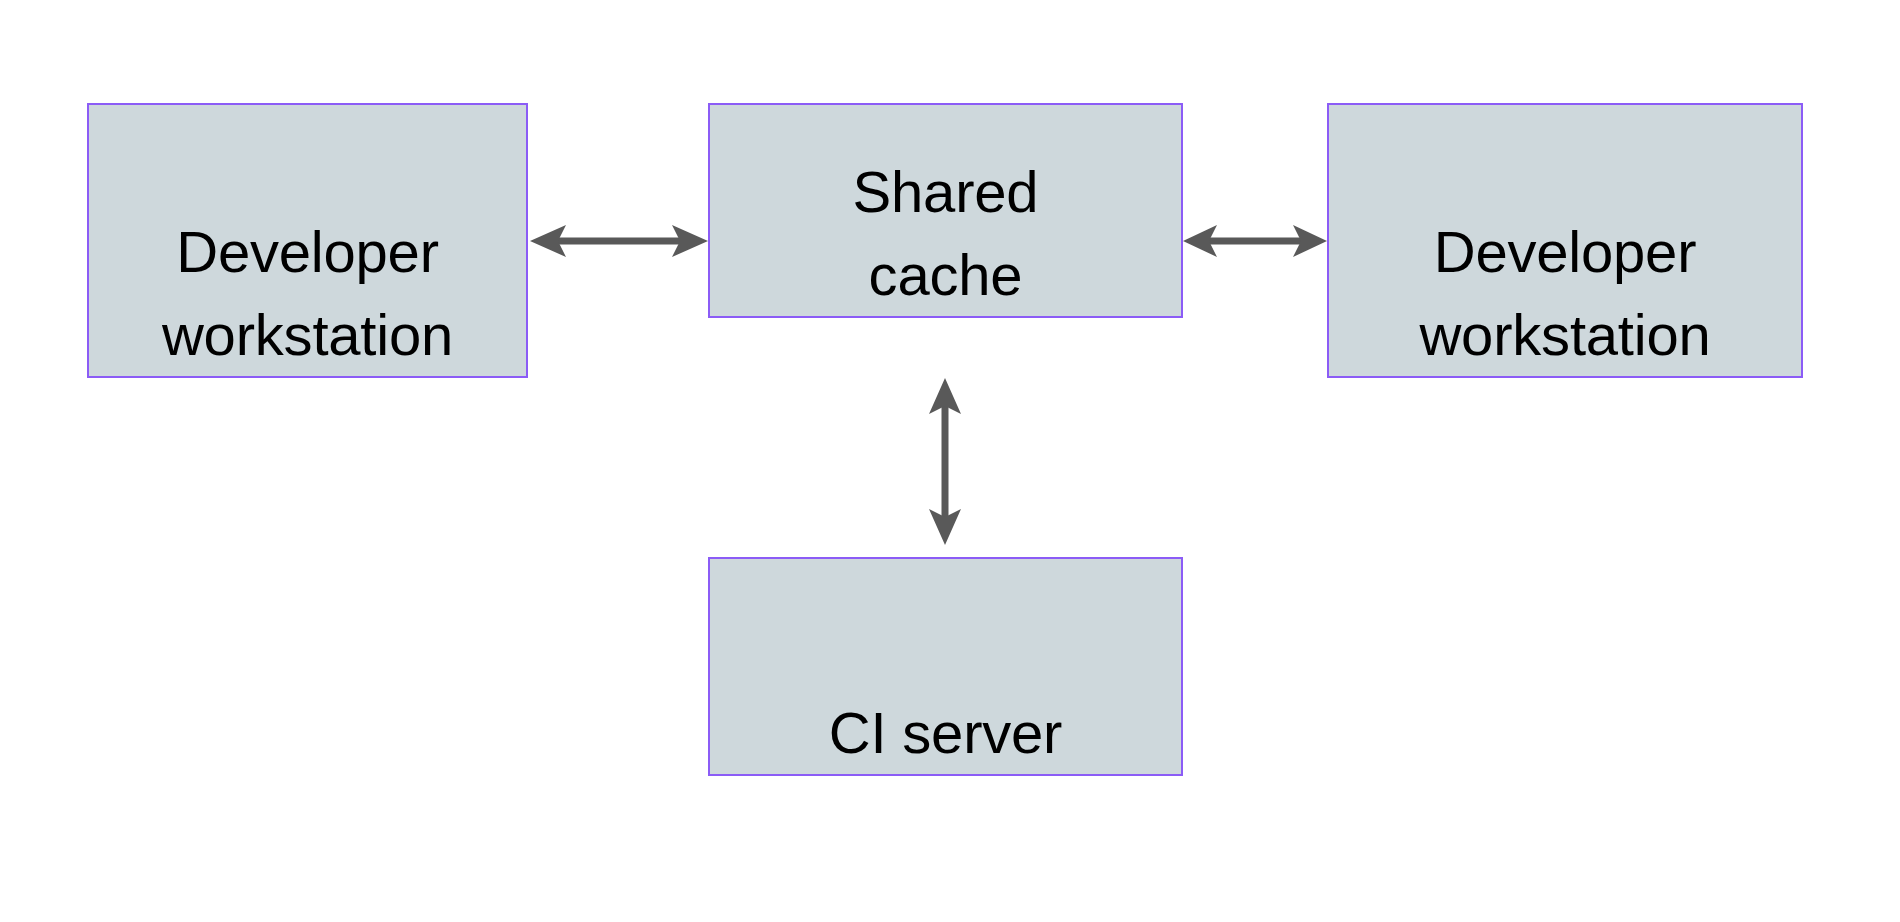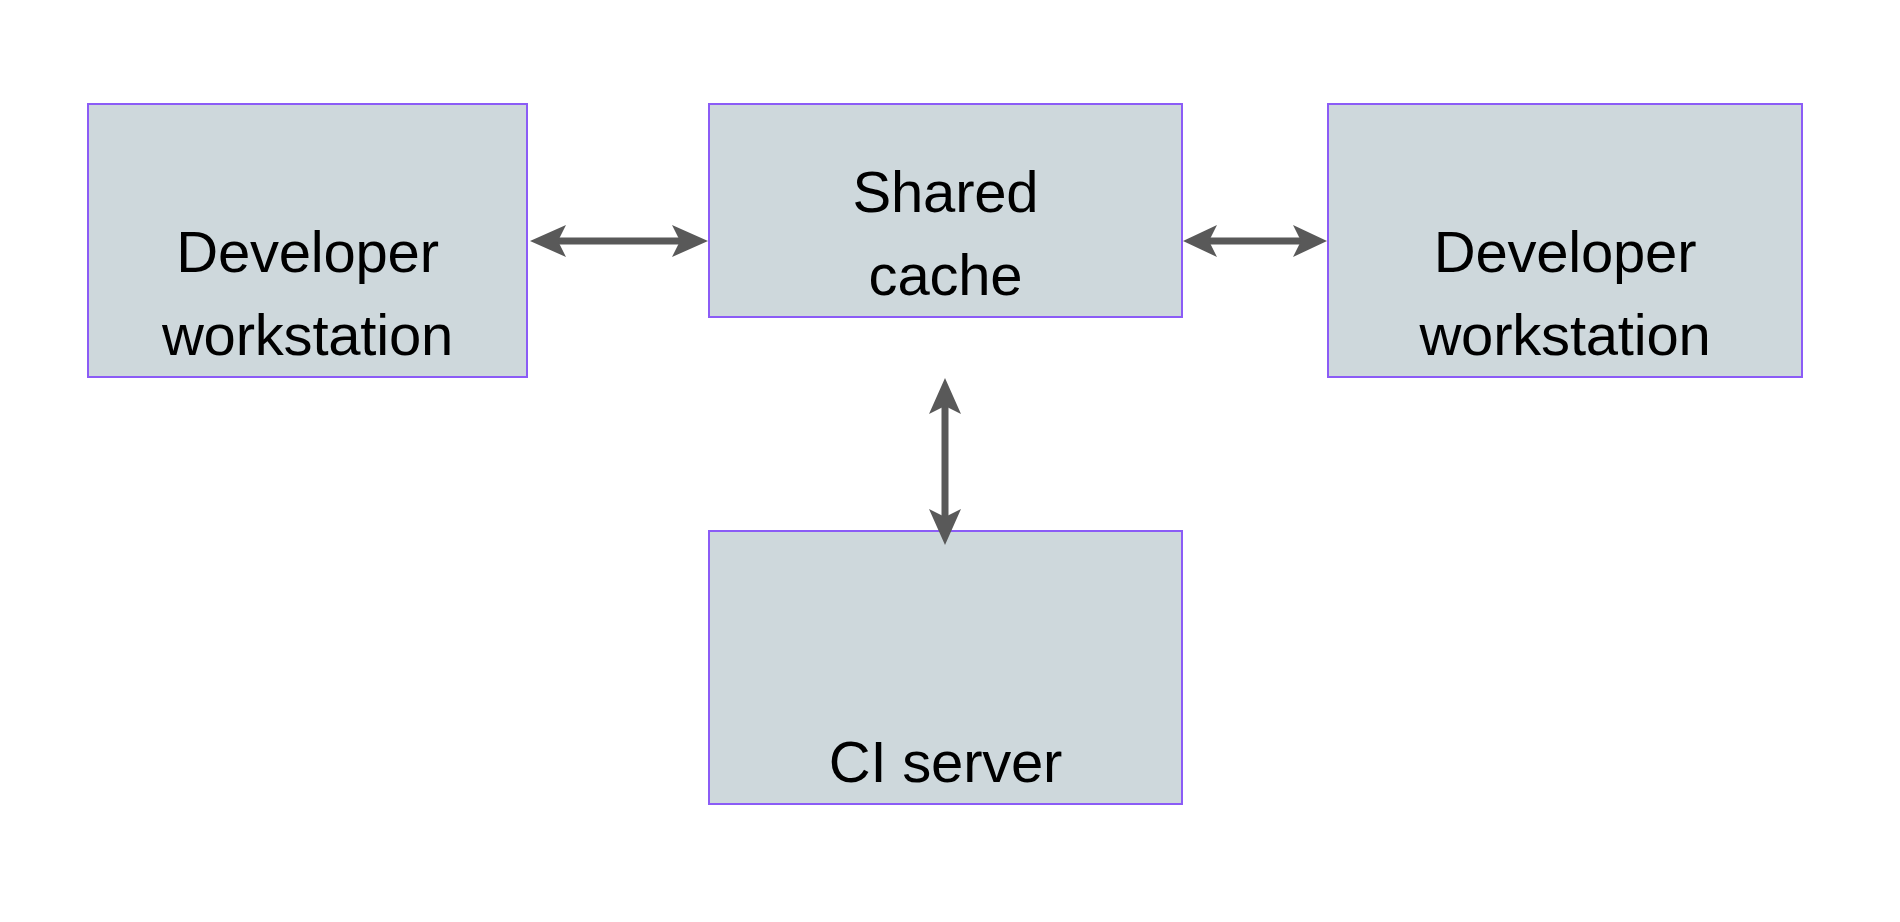--- a/index.html
+++ b/index.html
@@ -42,21 +42,21 @@
     position: absolute;
     pointer-events: none;
   }
   .edge svg {
     display: block;
     overflow: visible;
   }
   #node-dev-left   { left: 87px;  top: 103px; width: 441px; height: 275px; }
   #node-shared     { left: 708px; top: 103px; width: 475px; height: 215px; }
   #node-dev-right  { left: 1327px;top: 103px; width: 476px; height: 275px; }
-  #node-ci         { left: 708px; top: 530px; width: 475px; height: 275px; }
+  #node-ci         { left: 708px; top: 557px; width: 475px; height: 219px; }
 
   #edge-left-shared  { left: 528px; top: 212px; width: 182px; height: 58px; }
   #edge-shared-right { left: 1181px;top: 212px; width: 148px; height: 58px; }
   #edge-shared-ci    { left: 916px; top: 376px; width: 58px;  height: 171px; }
 </style>
 </head>
 <body>
 
 <div id="canvas">
 

